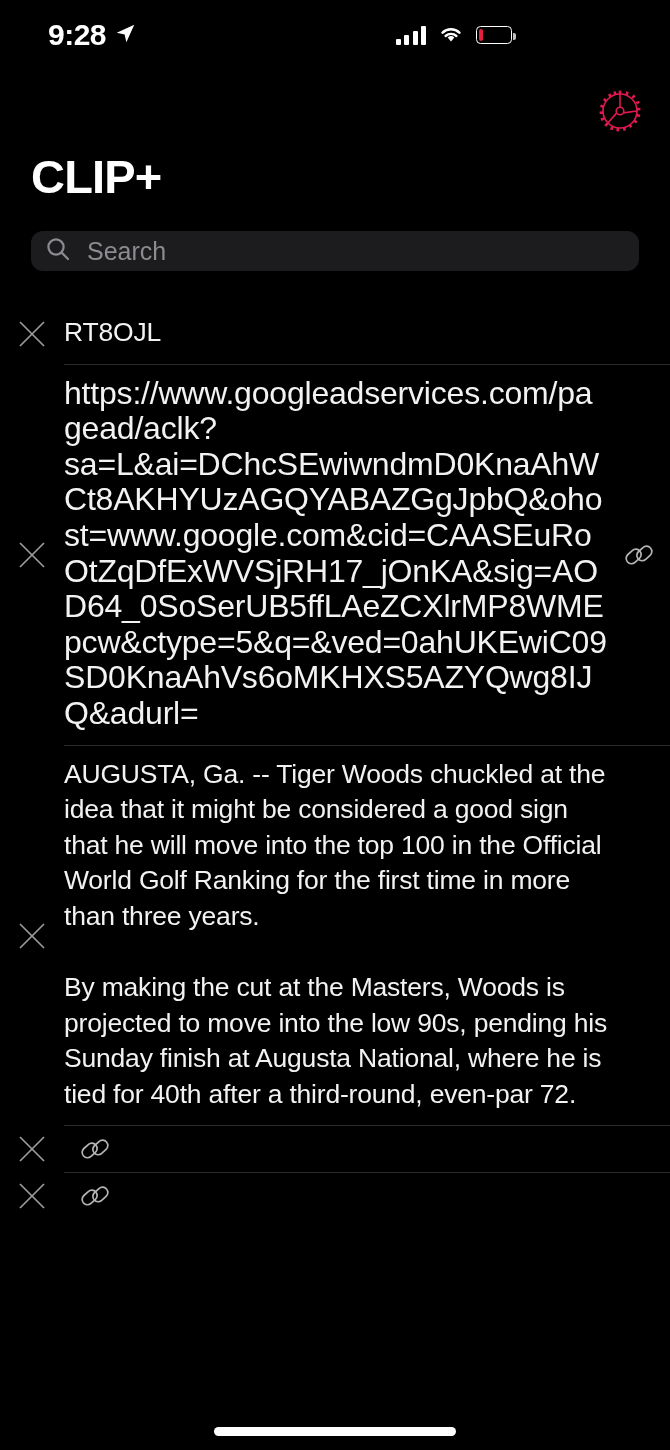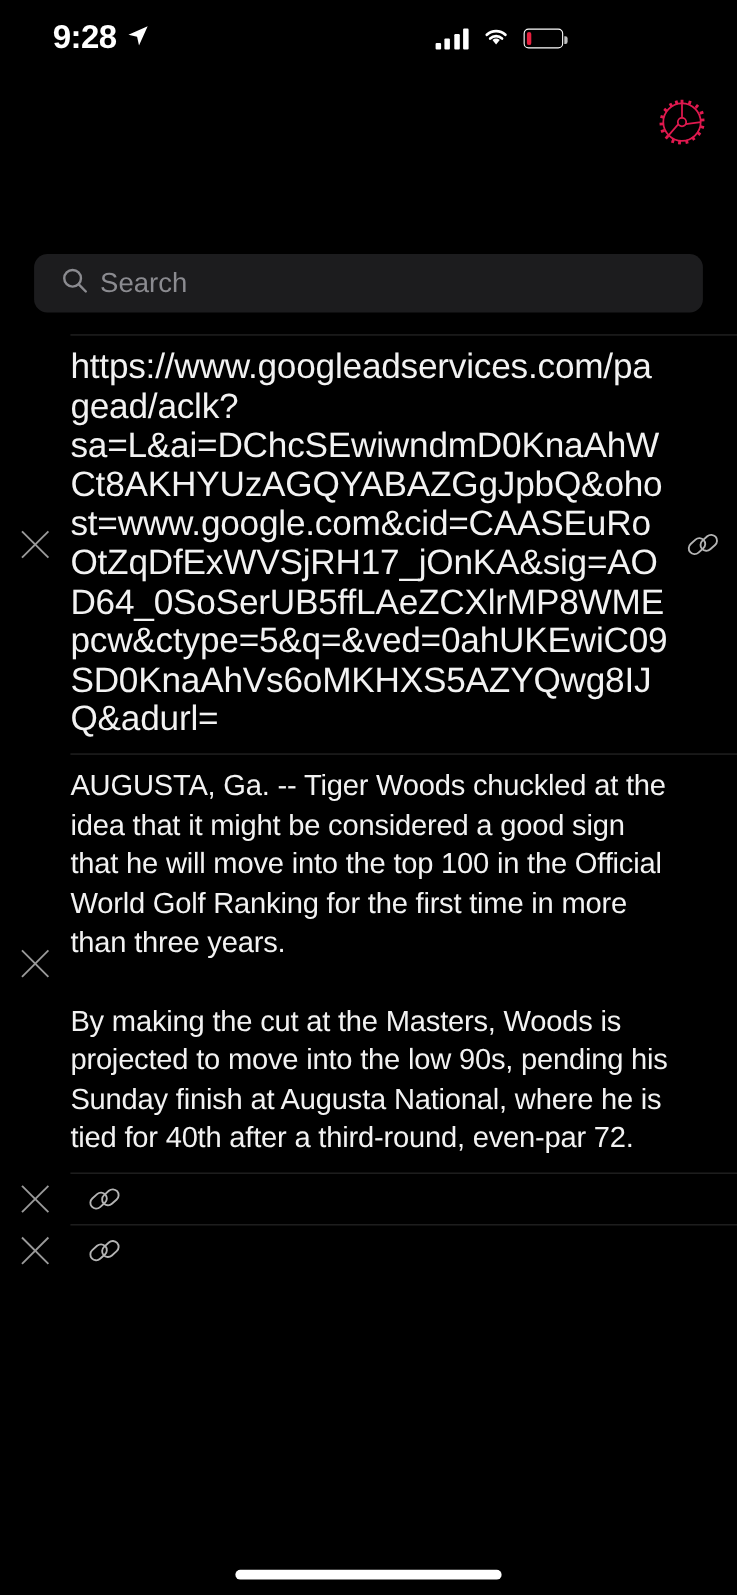--- a/index.html
+++ b/index.html
@@ -35,23 +35,23 @@
 
   
   .gear-wrap { position:absolute; top:83px; right:22px; width:56px; height:56px;
                display:flex; align-items:center; justify-content:center; }
 
   
   .app-title { position:absolute; top:153px; left:31px; color:#fff;
                font-size:47px; font-weight:bold; letter-spacing:-0.8px; line-height:1; }
 
   
-  .searchbar { position:absolute; top:231px; left:31px; width:608px; height:53px;
+  .searchbar { position:absolute; top:231px; left:31px; width:608px; height:40px;
                background:#1c1c1e; border-radius:12px;
-               display:flex; align-items:center; padding:0 24px; gap:10px; }
+               display:flex; align-items:center; padding:0 14px; gap:16px; }
   .search-ph { color:#8b8b90; font-size:25px; line-height:1; }
 
   
   .list { position:absolute; top:304px; left:0; width:670px; }
   .row { position:relative; display:flex; align-items:center; min-height:46px; }
   .row-x { flex:0 0 64px; display:flex; align-items:center; justify-content:center; }
   .row-body { flex:1 1 auto; padding:11px 0 13px 0; min-width:0; }
   .row-link { flex:0 0 62px; display:flex; align-items:center; justify-content:center; }
   .row-text { color:#f2f2f2; font-size:32px; line-height:35.6px;
               letter-spacing:-0.2px; word-break:break-word; white-space:pre-wrap; }
@@ -121,32 +121,45 @@
           <line x1="8.0" y1="26.6" x2="4.6" y2="26.8"></line>
           <line x1="8.7" y1="20.7" x2="5.4" y2="19.7"></line>
           <line x1="11.4" y1="15.2" x2="8.8" y2="13.0"></line>
           <line x1="15.8" y1="11.0" x2="14.1" y2="8.0"></line>
           <line x1="20.5" y1="8.8" x2="19.6" y2="5.5"></line>
         </g>
       </g>
     </svg>
   </div>
 
+  <div class="app-title">CLIP+</div>
 
   <div class="searchbar">
     <span>
       <svg width="26" height="26" viewBox="0 0 26 26">
         <circle cx="11" cy="11" r="7.6" stroke="#8b8b90" stroke-width="2.2" fill="none"></circle>
         <line x1="16.6" y1="16.6" x2="23" y2="23" stroke="#8b8b90" stroke-width="2.2" stroke-linecap="round"></line>
       </svg>
     </span>
     <span class="search-ph">Search</span>
   </div>
 
   <div class="list" id="clip-list">
+      <div class="row">
+        <div class="row-x">
+          <svg width="32" height="32" viewBox="0 0 32 32">
+            <line x1="4" y1="4" x2="28" y2="28" stroke="#9a9a9a" stroke-width="1.7"></line>
+            <line x1="28" y1="4" x2="4" y2="28" stroke="#9a9a9a" stroke-width="1.7"></line>
+          </svg>
+        </div>
+        <div class="row-body">
+          <div class="row-text plain">RT8OJL</div>
+        </div>
+        <div class="row-link"></div>
+      </div>
       <div class="sep"></div>
       <div class="row">
         <div class="row-x">
           <svg width="32" height="32" viewBox="0 0 32 32">
             <line x1="4" y1="4" x2="28" y2="28" stroke="#9a9a9a" stroke-width="1.7"></line>
             <line x1="28" y1="4" x2="4" y2="28" stroke="#9a9a9a" stroke-width="1.7"></line>
           </svg>
         </div>
         <div class="row-body">
           <div class="row-text">https://www.googleadservices.com/pagead/aclk?sa=L&amp;ai=DChcSEwiwndmD0KnaAhWCt8AKHYUzAGQYABAZGgJpbQ&amp;ohost=www.google.com&amp;cid=CAASEuRoOtZqDfExWVSjRH17_jOnKA&amp;sig=AOD64_0SoSerUB5ffLAeZCXlrMP8WMEpcw&amp;ctype=5&amp;q=&amp;ved=0ahUKEwiC09SD0KnaAhVs6oMKHXS5AZYQwg8IJQ&amp;adurl=</div>

